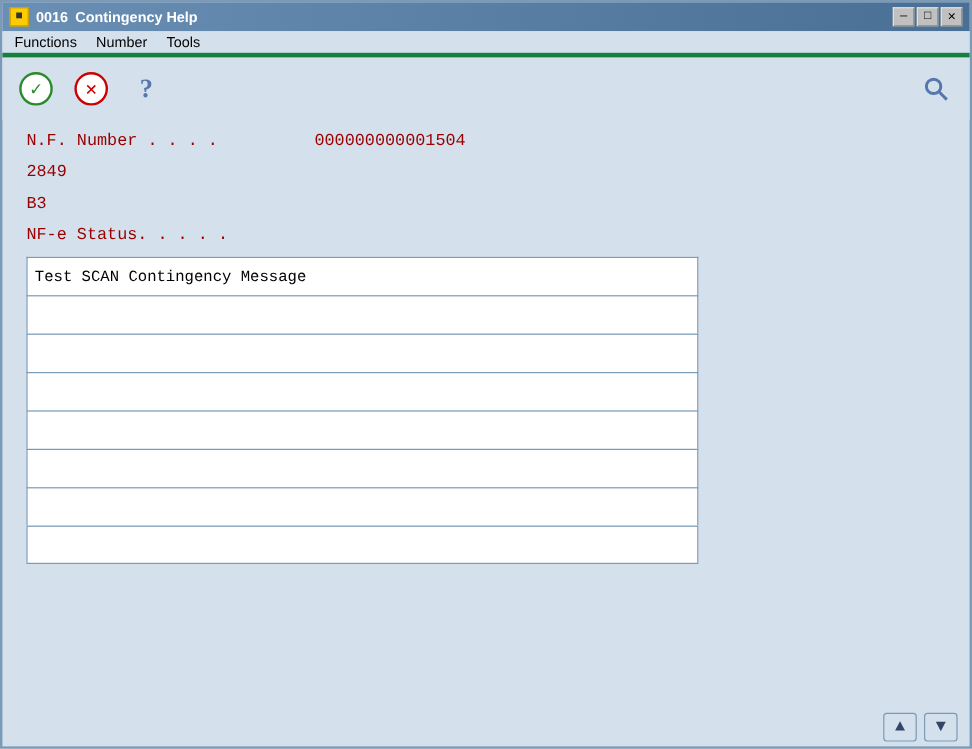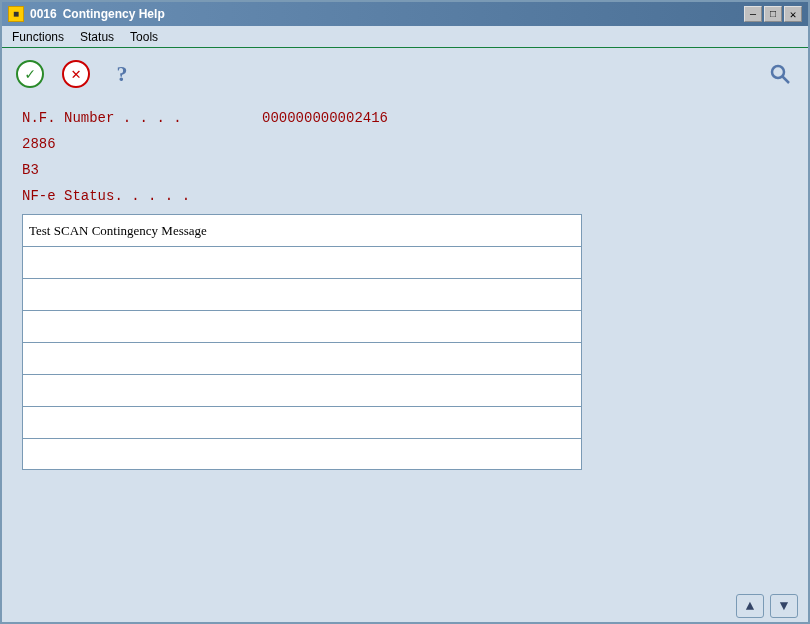--- a/index.html
+++ b/index.html
@@ -93,21 +93,21 @@
       color: #000;
     }
 
     .menu-bar {
       background: #d4e0ec;
       display: flex;
       align-items: center;
       padding: 2px 4px;
       height: 22px;
       flex-shrink: 0;
-      border-bottom: 1px solid #15803d;
+      border-bottom: 4px solid #15803d;
       gap: 4px;
     }
 
     .menu-item {
       font-size: 12px;
       font-family: Arial, sans-serif;
       padding: 1px 6px;
       cursor: pointer;
       color: #000;
     }
@@ -221,21 +221,21 @@
       font-family: 'Courier New', Courier, monospace;
     }
 
     .text-row {
       width: 560px;
       height: 32px;
       background: white;
       border: 1px solid #7a9ab5;
       border-bottom: none;
       font-size: 13px;
-      font-family: Liberation Serif, serif;
+      font-family: Liberation Mono, monospace;
       padding: 4px 6px;
       color: #000;
       outline: none;
     }
 
     .text-row:last-child {
       border-bottom: 1px solid #7a9ab5;
     }
 
     .text-row:first-child {
@@ -282,21 +282,21 @@
     </div>
     <div class="title-bar-controls">
       <div class="title-btn">—</div>
       <div class="title-btn">□</div>
       <div class="close-btn-title">✕</div>
     </div>
   </div>
 
   <div class="menu-bar">
     <span class="menu-item">Functions</span>
-    <span class="menu-item">Status</span>
+    <span class="menu-item">Number</span>
     <span class="menu-item">Tools</span>
   </div>
 
   <div class="toolbar">
     <div class="toolbar-left">
       <div class="toolbar-btn">
         <div class="icon-check">✓</div>
       </div>
       <div class="toolbar-btn">
         <div class="icon-x">✕</div>
@@ -312,24 +312,24 @@
           <line x1="14.5" y1="14.5" x2="21" y2="21"></line>
         </svg>
       </div>
     </div>
   </div>
 
   <div class="content-area">
 
     <div class="field-row">
       <span class="field-label">N.F. Number . . . .</span>
-      <span class="field-value">000000000002416</span>
+      <span class="field-value">000000000001504</span>
     </div>
     <div class="field-row">
-      <span class="field-value">      2886</span>
+      <span class="field-value">      2849</span>
     </div>
     <div class="field-row">
       <span class="field-value">B3</span>
     </div>
     <div class="field-row">
       <span class="field-label">NF-e Status. . . . .</span>
       <span class="field-value"></span>
     </div>
 
     <div class="text-rows-wrapper">

